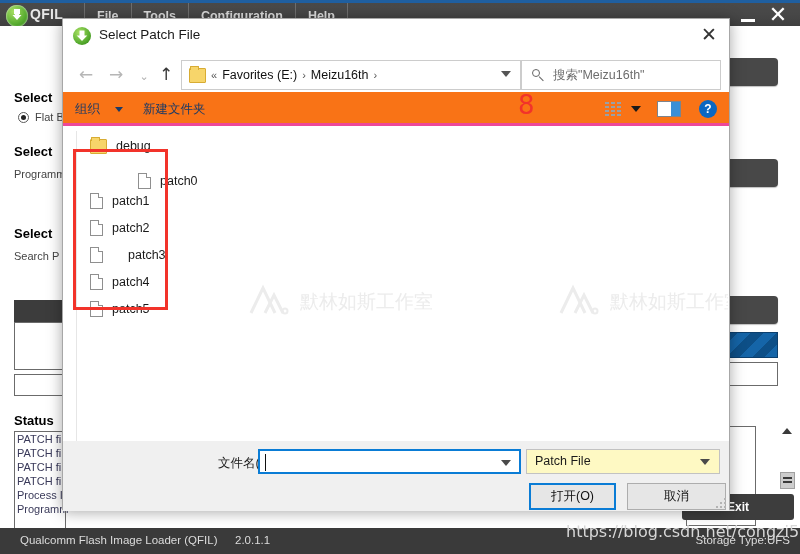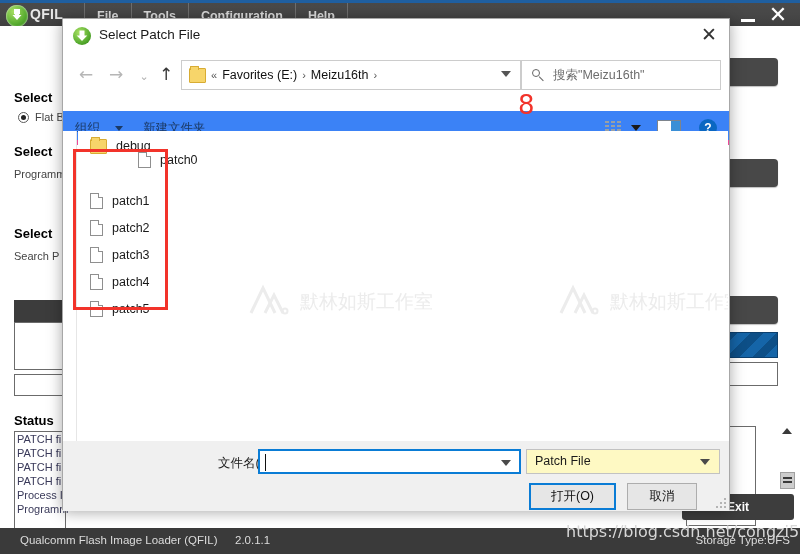--- a/index.html
+++ b/index.html
@@ -145,21 +145,21 @@
   #search-box{
     position:absolute;left:458px;top:7px;width:200px;height:30px;background:#fff;
     border:1px solid #cccccc;box-sizing:border-box;display:flex;align-items:center;
   }
   #search-icon{margin-left:10px;width:13px;height:13px;position:relative;}
   #search-icon:before{content:"";position:absolute;left:0;top:0;width:8px;height:8px;border:1.4px solid #666;border-radius:50%;box-sizing:border-box;}
   #search-icon:after{content:"";position:absolute;left:7px;top:7px;width:6px;height:1.4px;background:#666;transform:rotate(45deg);transform-origin:left center;}
   #search-ph{margin-left:8px;font-size:12.5px;color:#6d6d6d;white-space:nowrap;}
 
   
-  #cmd-bar{position:absolute;left:0;top:92px;width:100%;height:34px;background:#3b82f6;border-bottom:5px solid #ec4899;box-sizing:border-box;}
+  #cmd-bar{position:absolute;left:0;top:73px;width:100%;height:34px;background:#f97316;border-bottom:3px solid #ec4899;box-sizing:border-box;}
   .cmd-link{position:absolute;top:9px;font-size:12.5px;color:#1b3a66;cursor:default;white-space:nowrap;}
   #cmd-organize{left:12px;}
   #cmd-caret{position:absolute;left:52px;top:15px;width:0;height:0;border-left:4px solid transparent;border-right:4px solid transparent;border-top:5px solid #1b3a66;}
   #cmd-newfolder{left:80px;}
   #viewmode-icon{position:absolute;left:542px;top:10px;width:20px;height:14px;}
   #viewmode-icon i{position:absolute;width:4px;height:14px;background:repeating-linear-gradient(to bottom,#9aa0a6 0 2px,transparent 2px 4px);}
   #viewmode-icon i:nth-child(1){left:0;}
   #viewmode-icon i:nth-child(2){left:6px;}
   #viewmode-icon i:nth-child(3){left:12px;}
   #viewmode-caret{position:absolute;left:568px;top:14px;width:0;height:0;border-left:5px solid transparent;border-right:5px solid transparent;border-top:6px solid #1a1a1a;}
@@ -216,21 +216,21 @@
     position:absolute;left:463px;top:8px;width:194px;height:25px;background:#fef9c3;border:1px solid #c2c2c2;
     box-sizing:border-box;
   }
   #filter-text{position:absolute;left:8px;top:4px;font-size:12.5px;color:#1a1a1a;}
   #filter-caret{position:absolute;right:9px;top:9px;width:0;height:0;border-left:5px solid transparent;border-right:5px solid transparent;border-top:6px solid #4a4a4a;}
   #open-btn{
     position:absolute;left:466px;top:42px;width:87px;height:27px;background:#e6e6e6;border:2px solid #0a7cd5;
     box-sizing:border-box;text-align:center;line-height:23px;font-size:12.5px;color:#111;cursor:default;
   }
   #cancel-btn{
-    position:absolute;left:564px;top:42px;width:70px;height:27px;background:#e6e6e6;border:1px solid #adadad;
+    position:absolute;left:564px;top:42px;width:99px;height:27px;background:#e6e6e6;border:1px solid #adadad;
     box-sizing:border-box;text-align:center;line-height:25px;font-size:12.5px;color:#111;cursor:default;
   }
   #dlg-grip{position:absolute;right:3px;bottom:3px;width:10px;height:10px;}
   #dlg-grip i{position:absolute;width:2px;height:2px;background:#b4b4b4;}
 
   
   #url-wm{
     position:absolute;left:566px;top:522px;font-size:16px;color:#d7d7d7;white-space:nowrap;
     font-family:"DejaVu Sans",sans-serif;pointer-events:none;
   }
@@ -383,33 +383,33 @@
         <path d="M17 30 L26 12 L35 30" fill="none" stroke="#ececec" stroke-width="3"></path>
         <circle cx="37" cy="28" r="2.5" fill="none" stroke="#ececec" stroke-width="2"></circle>
       </svg>
     </div>
     <div class="wm" style="left:532px;top:158px;">默林如斯工作室</div>
 
     <div class="file-row" style="top:2px;">
       <div class="folder-ico"></div>
       <div class="file-name">debug</div>
     </div>
-    <div class="file-row" style="top:16px;padding-left:48px;">
+    <div class="file-row" style="top:37px;padding-left:48px;">
       <div class="file-ico"></div>
       <div class="file-name">patch0</div>
     </div>
     <div class="file-row" style="top:57px;">
       <div class="file-ico"></div>
       <div class="file-name">patch1</div>
     </div>
     <div class="file-row" style="top:84px;">
       <div class="file-ico"></div>
       <div class="file-name">patch2</div>
     </div>
-    <div class="file-row" style="top:111px;">
+    <div class="file-row" style="top:111px;gap:16px;">
       <div class="file-ico"></div>
       <div class="file-name">patch3</div>
     </div>
     <div class="file-row" style="top:138px;">
       <div class="file-ico"></div>
       <div class="file-name">patch4</div>
     </div>
     <div class="file-row" style="top:165px;">
       <div class="file-ico"></div>
       <div class="file-name">patch5</div>

